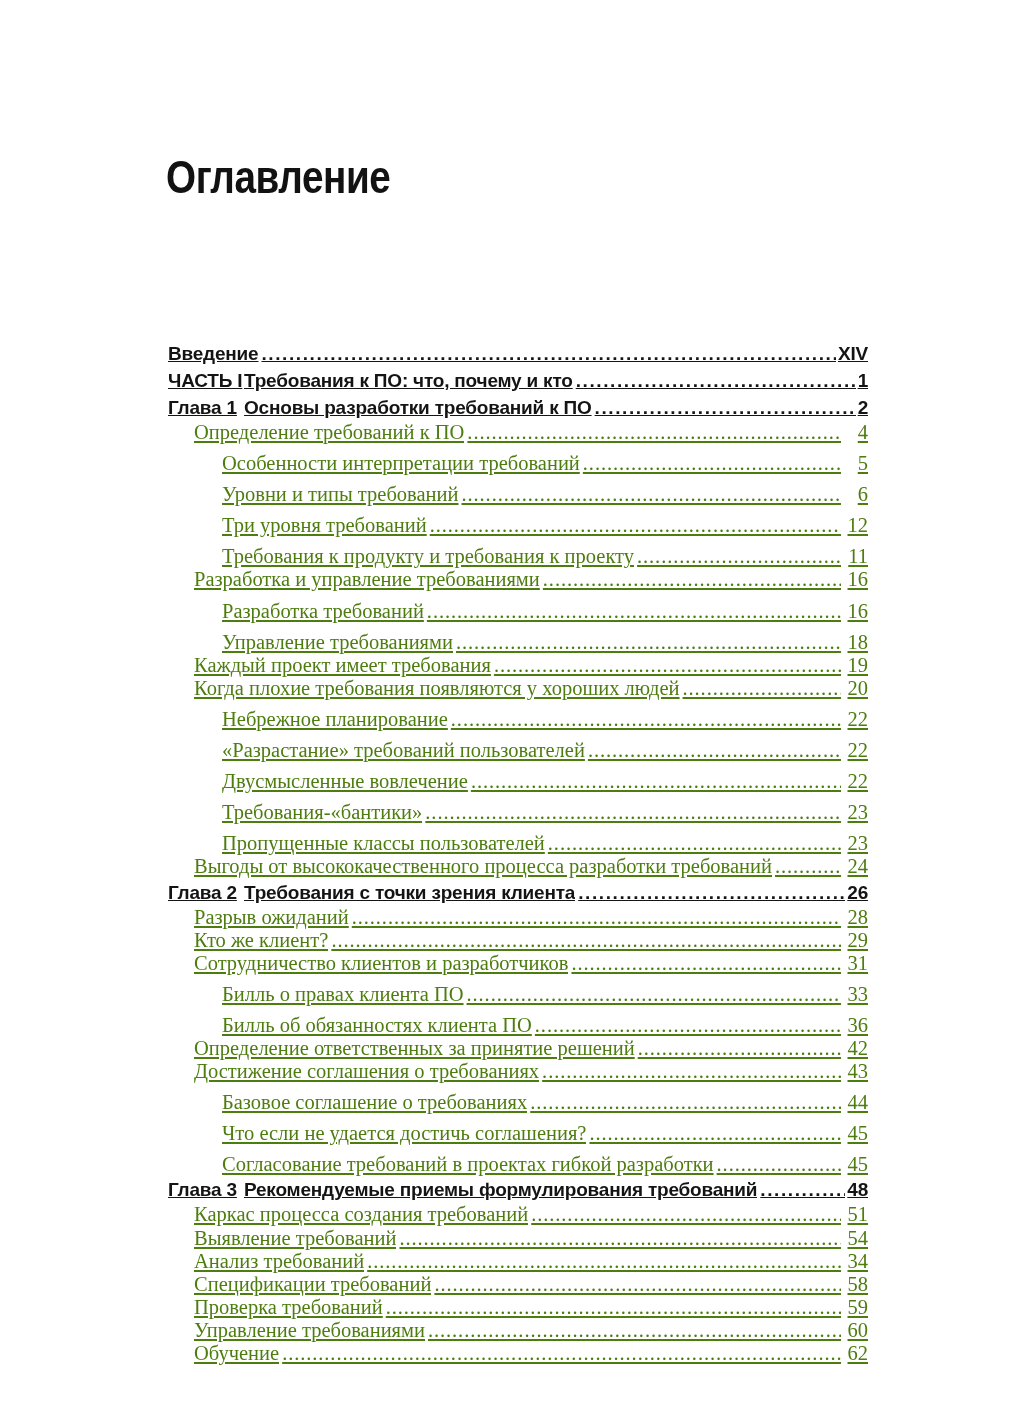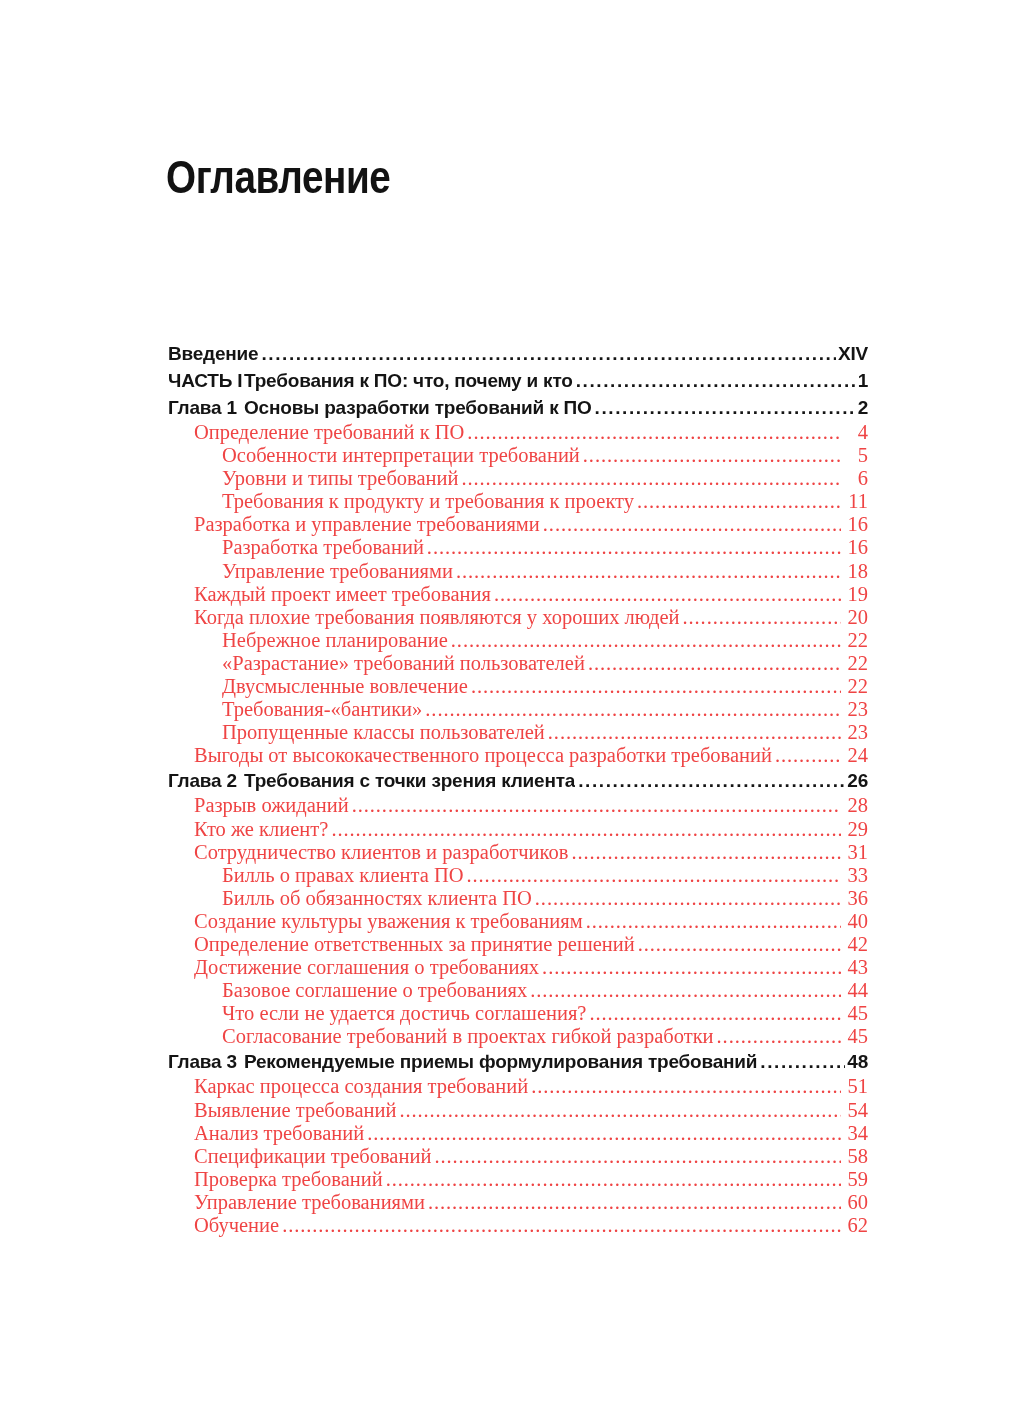--- a/index.html
+++ b/index.html
@@ -33,40 +33,41 @@
     position: absolute;
     left: 168px;
     top: 340px;
     width: 700px;
   }
 
   .row {
     display: flex;
     align-items: center;
     white-space: nowrap;
+    text-decoration: underline;
   }
 
   .row.heading {
     font-family: "Liberation Sans", sans-serif;
     font-weight: 700;
     font-size: 19px;
     line-height: 27px;
     letter-spacing: -0.2px;
     color: #141414;
   }
 
   .row.l1, .row.l2 {
     font-family: "Liberation Serif", "DejaVu Serif", serif;
     font-size: 20.5px;
     line-height: 23.1px;
-    color: #ef4444;
+    color: #4d7c0f;
   }
 
   .row.l1 { padding-left: 26px; }
-  .row.l2 { padding-left: 54px; }
+  .row.l2 { padding-left: 54px; margin-top: 8px; }
 
   .label { flex: 0 0 auto; }
   .label.col { min-width: 76px; }
 
   .etitle { flex: 0 1 auto; overflow: hidden; }
 
   .dots {
     flex: 1 1 0;
     overflow: hidden;
     min-width: 10px;
@@ -118,20 +119,25 @@
         <span class="etitle">Особенности интерпретации требований</span>
         <span class="dots"></span>
         <span class="pg">5</span>
       </div>
       <div class="row l2">
         <span class="etitle">Уровни и типы требований</span>
         <span class="dots"></span>
         <span class="pg">6</span>
       </div>
       <div class="row l2">
+        <span class="etitle">Три уровня требований</span>
+        <span class="dots"></span>
+        <span class="pg">12</span>
+      </div>
+      <div class="row l2">
         <span class="etitle">Требования к продукту и требования к проекту</span>
         <span class="dots"></span>
         <span class="pg">11</span>
       </div>
       <div class="row l1">
         <span class="etitle">Разработка и управление требованиями</span>
         <span class="dots"></span>
         <span class="pg">16</span>
       </div>
       <div class="row l2">
@@ -209,25 +215,20 @@
         <span class="etitle">Билль о правах клиента ПО</span>
         <span class="dots"></span>
         <span class="pg">33</span>
       </div>
       <div class="row l2">
         <span class="etitle">Билль об обязанностях клиента ПО</span>
         <span class="dots"></span>
         <span class="pg">36</span>
       </div>
       <div class="row l1">
-        <span class="etitle">Создание культуры уважения к требованиям</span>
-        <span class="dots"></span>
-        <span class="pg">40</span>
-      </div>
-      <div class="row l1">
         <span class="etitle">Определение ответственных за принятие решений</span>
         <span class="dots"></span>
         <span class="pg">42</span>
       </div>
       <div class="row l1">
         <span class="etitle">Достижение соглашения о требованиях</span>
         <span class="dots"></span>
         <span class="pg">43</span>
       </div>
       <div class="row l2">

